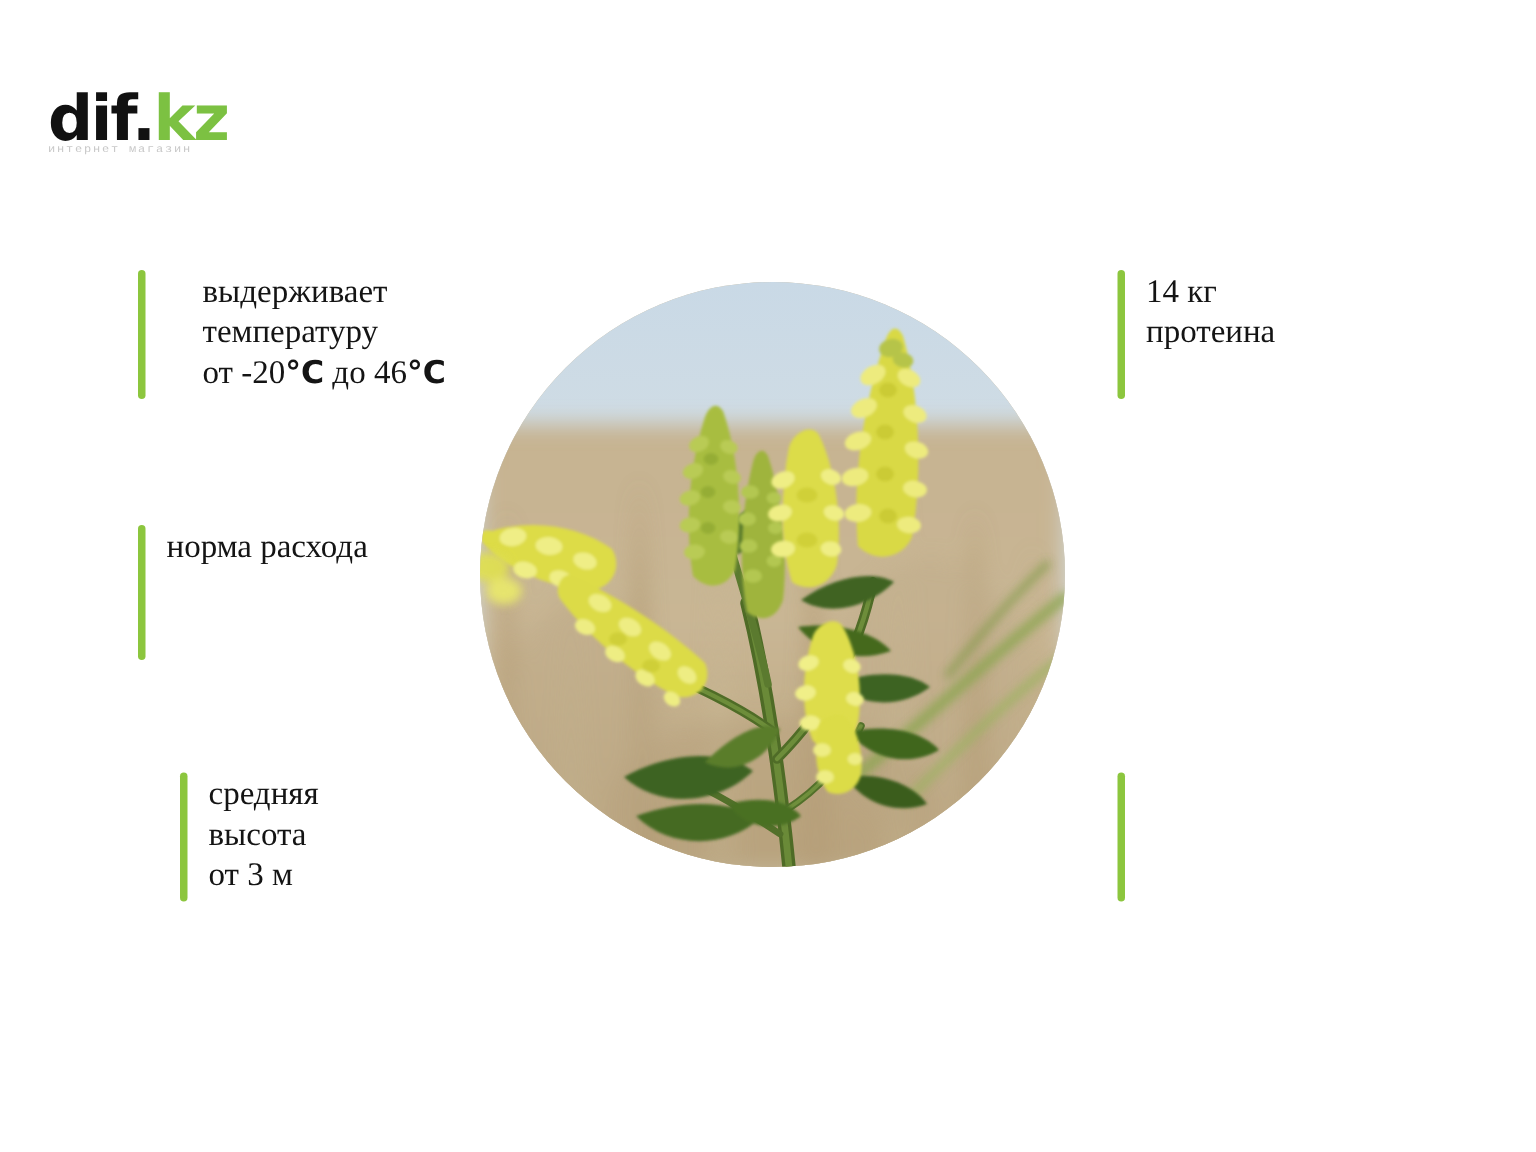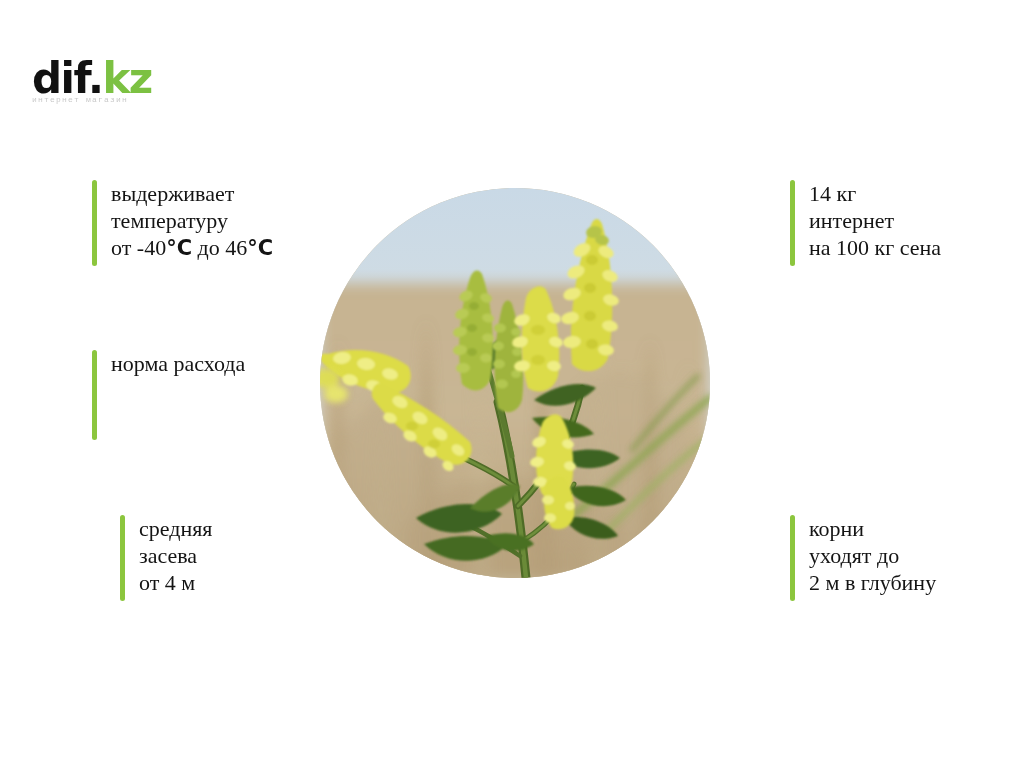--- a/index.html
+++ b/index.html
@@ -92,23 +92,23 @@
     white-space: nowrap;
   }
   .fact-text .deg {
     font-family: "DejaVu Sans", "Liberation Sans", sans-serif;
     font-weight: 700;
     font-size: 21px;
   }
 
   
   .fact-left  { left: 92px; }
-  .fact-right { left: 745px; margin-left: 45px; }
-
-  #fact-temperature { top: 180px; }
+  .fact-right { left: 745px; }
+
+  #fact-temperature { top: 180px; gap: 24px; }
   #fact-temperature .fact-bar { height: 86px; }
 
   #fact-seed-rate   { top: 350px; }
   #fact-seed-rate .fact-bar { height: 90px; }
 
   #fact-height      { top: 515px; padding-left: 28px; }
   #fact-height .fact-bar { height: 86px; }
 
   #fact-protein     { top: 180px; }
   #fact-protein .fact-bar { height: 86px; }
@@ -345,52 +345,46 @@
         <ellipse cx="16" cy="206" rx="12" ry="9" fill="#e8e76d"></ellipse>
       </g>
     </svg>
   </div>
 
   <div class="fact fact-left" id="fact-temperature">
     <div class="fact-bar"></div>
     <div class="fact-text">
       <span class="fact-line">выдерживает</span>
       <span class="fact-line">температуру</span>
-      <span class="fact-line"><span>от -40</span><span class="deg">°C</span><span> до 46</span><span class="deg">°C</span></span>
+      <span class="fact-line"><span>от -20</span><span class="deg">°C</span><span> до 46</span><span class="deg">°C</span></span>
     </div>
   </div>
 
   <div class="fact fact-left" id="fact-seed-rate">
     <div class="fact-bar"></div>
     <div class="fact-text">
       <span class="fact-line">норма расхода</span>
     </div>
   </div>
 
   <div class="fact fact-left" id="fact-height">
     <div class="fact-bar"></div>
     <div class="fact-text">
       <span class="fact-line">средняя</span>
-      <span class="fact-line">засева</span>
-      <span class="fact-line">от 4 м</span>
+      <span class="fact-line">высота</span>
+      <span class="fact-line">от 3 м</span>
     </div>
   </div>
 
   <div class="fact fact-right" id="fact-protein">
     <div class="fact-bar"></div>
     <div class="fact-text">
       <span class="fact-line">14 кг</span>
-      <span class="fact-line">интернет</span>
-      <span class="fact-line">на 100 кг сена</span>
+      <span class="fact-line">протеина</span>
     </div>
   </div>
 
 
   <div class="fact fact-right" id="fact-roots">
     <div class="fact-bar"></div>
-    <div class="fact-text">
-      <span class="fact-line">корни</span>
-      <span class="fact-line">уходят до</span>
-      <span class="fact-line">2 м в глубину</span>
-    </div>
   </div>
 
 </div>
 
 </body></html>

